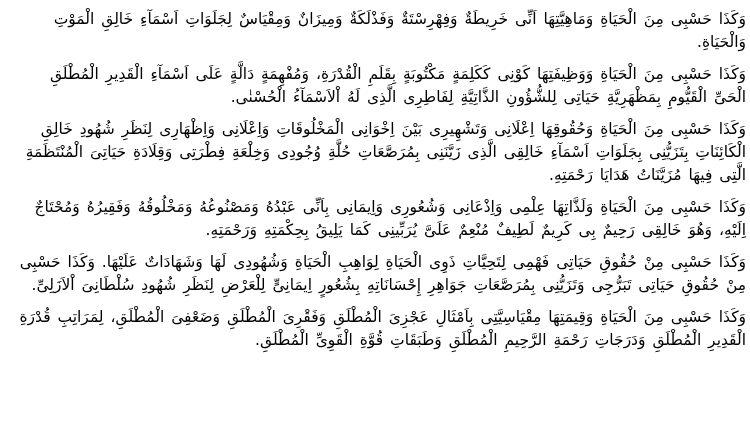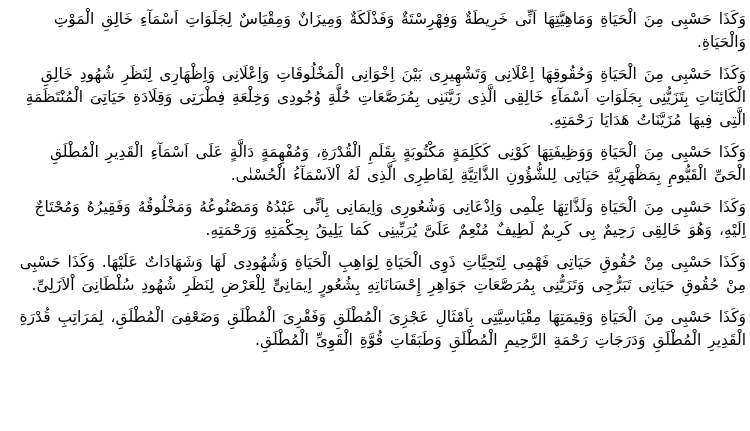--- a/index.html
+++ b/index.html
@@ -25,18 +25,18 @@
   main.page p {
     margin: 0 0 9px 0;
     unicode-bidi: plaintext;
   }
 </style>
 </head>
 <body>
 
 <main class="page">
   <p>وَكَذَا حَسْبِى مِنَ الْحَيَاةِ وَمَاهِيَّتِهَا اَنِّى خَرِيطَةٌ وَفِهْرِسْتَةٌ وَفَذْلَكَةٌ وَمِيزَانٌ وَمِقْيَاسٌ لِجَلَوَاتِ اَسْمَآءِ خَالِقِ الْمَوْتِ وَالْحَيَاةِ.</p>
+  <p>وَكَذَا حَسْبِى مِنَ الْحَيَاةِ وَوَظِيفَتِهَا كَوْنِى كَكَلِمَةٍ مَكْتُوبَةٍ بِقَلَمِ الْقُدْرَةِ، وَمُفْهِمَةٍ دَالَّةٍ عَلَى اَسْمَآءِ الْقَدِيرِ الْمُطْلَقِ الْحَىِّ الْقَيُّومِ بِمَظْهَرِيَّةِ حَيَاتِى لِلشُّؤُونِ الذَّاتِيَّةِ لِفَاطِرِى الَّذِى لَهُ اْلاَسْمَآءُ الْحُسْنٰى.</p>
   <p>وَكَذَا حَسْبِى مِنَ الْحَيَاةِ وَحُقُوقِهَا اِعْلَانِى وَتَشْهِيرِى بَيْنَ اِخْوَانِى الْمَخْلُوقَاتِ وَاِعْلَانِى وَاِظْهَارِى لِنَظَرِ شُهُودِ خَالِقِ الْكَائِنَاتِ بِتَزَيُّنِى بِجَلَوَاتِ اَسْمَآءِ خَالِقِى الَّذِى زَيَّنَنِى بِمُرَصَّعَاتِ حُلَّةِ وُجُودِى وَخِلْعَةِ فِطْرَتِى وَقِلَادَةِ حَيَاتِىَ الْمُنْتَظَمَةِ الَّتِى فِيهَا مُزَيَّنَاتُ هَدَايَا رَحْمَتِهِ.</p>
-  <p>وَكَذَا حَسْبِى مِنَ الْحَيَاةِ وَوَظِيفَتِهَا كَوْنِى كَكَلِمَةٍ مَكْتُوبَةٍ بِقَلَمِ الْقُدْرَةِ، وَمُفْهِمَةٍ دَالَّةٍ عَلَى اَسْمَآءِ الْقَدِيرِ الْمُطْلَقِ الْحَىِّ الْقَيُّومِ بِمَظْهَرِيَّةِ حَيَاتِى لِلشُّؤُونِ الذَّاتِيَّةِ لِفَاطِرِى الَّذِى لَهُ اْلاَسْمَآءُ الْحُسْنٰى.</p>
   <p>وَكَذَا حَسْبِى مِنَ الْحَيَاةِ وَلَذَّاتِهَا عِلْمِى وَاِذْعَانِى وَشُعُورِى وَاِيمَانِى بِاَنِّى عَبْدُهُ وَمَصْنُوعُهُ وَمَخْلُوقُهُ وَفَقِيرُهُ وَمُحْتَاجٌ اِلَيْهِ، وَهُوَ خَالِقِى رَحِيمٌ بِى كَرِيمٌ لَطِيفٌ مُنْعِمٌ عَلَىَّ يُرَبِّينِى كَمَا يَلِيقُ بِحِكْمَتِهِ وَرَحْمَتِهِ.</p>
   <p>وَكَذَا حَسْبِى مِنْ حُقُوقِ حَيَاتِى فَهْمِى لِتَحِيَّاتِ ذَوِى الْحَيَاةِ لِوَاهِبِ الْحَيَاةِ وَشُهُودِى لَهَا وَشَهَادَاتٌ عَلَيْهَا. وَكَذَا حَسْبِى مِنْ حُقُوقِ حَيَاتِى تَبَرُّجِى وَتَزَيُّنِى بِمُرَصَّعَاتِ جَوَاهِرِ إِحْسَانَاتِهِ بِشُعُورٍ اِيمَانِىٍّ لِلْعَرْضِ لِنَظَرِ شُهُودِ سُلْطَانِىَ اْلاَزَلِىِّ.</p>
   <p>وَكَذَا حَسْبِى مِنَ الْحَيَاةِ وَقِيمَتِهَا مِقْيَاسِيَّتِى بِاَمْثَالِ عَجْزِىَ الْمُطْلَقِ وَفَقْرِىَ الْمُطْلَقِ وَضَعْفِىَ الْمُطْلَقِ، لِمَرَاتِبِ قُدْرَةِ الْقَدِيرِ الْمُطْلَقِ وَدَرَجَاتِ رَحْمَةِ الرَّحِيمِ الْمُطْلَقِ وَطَبَقَاتِ قُوَّةِ الْقَوِىِّ الْمُطْلَقِ.</p>
 </main>
 
 </body></html>

